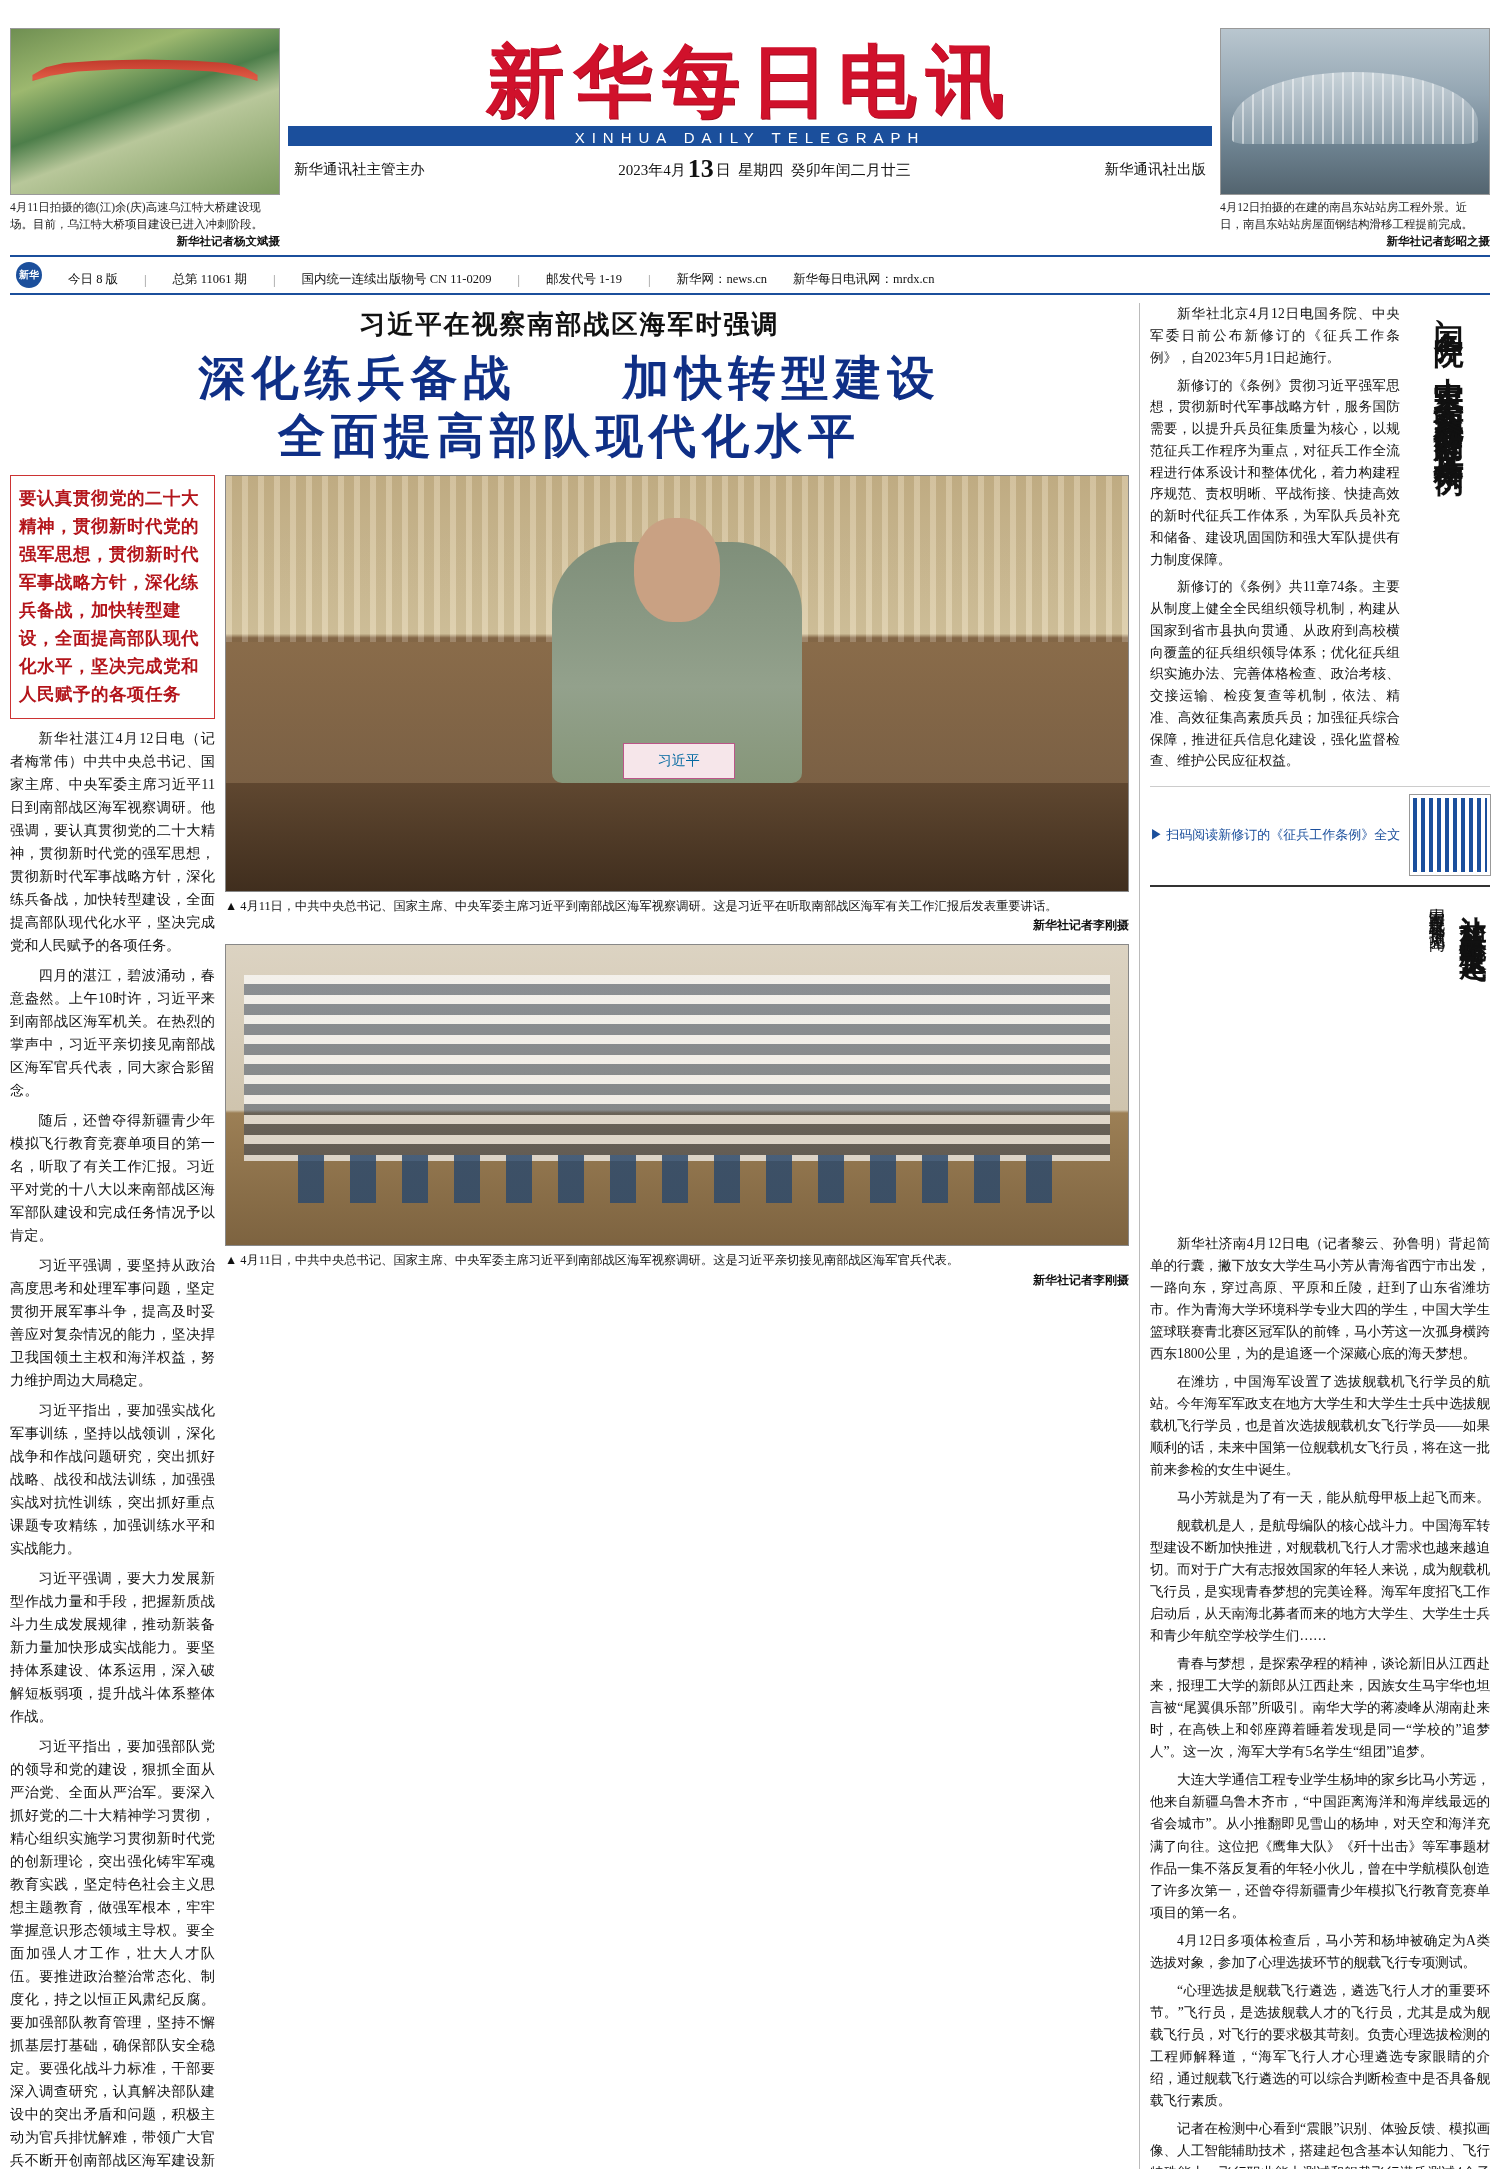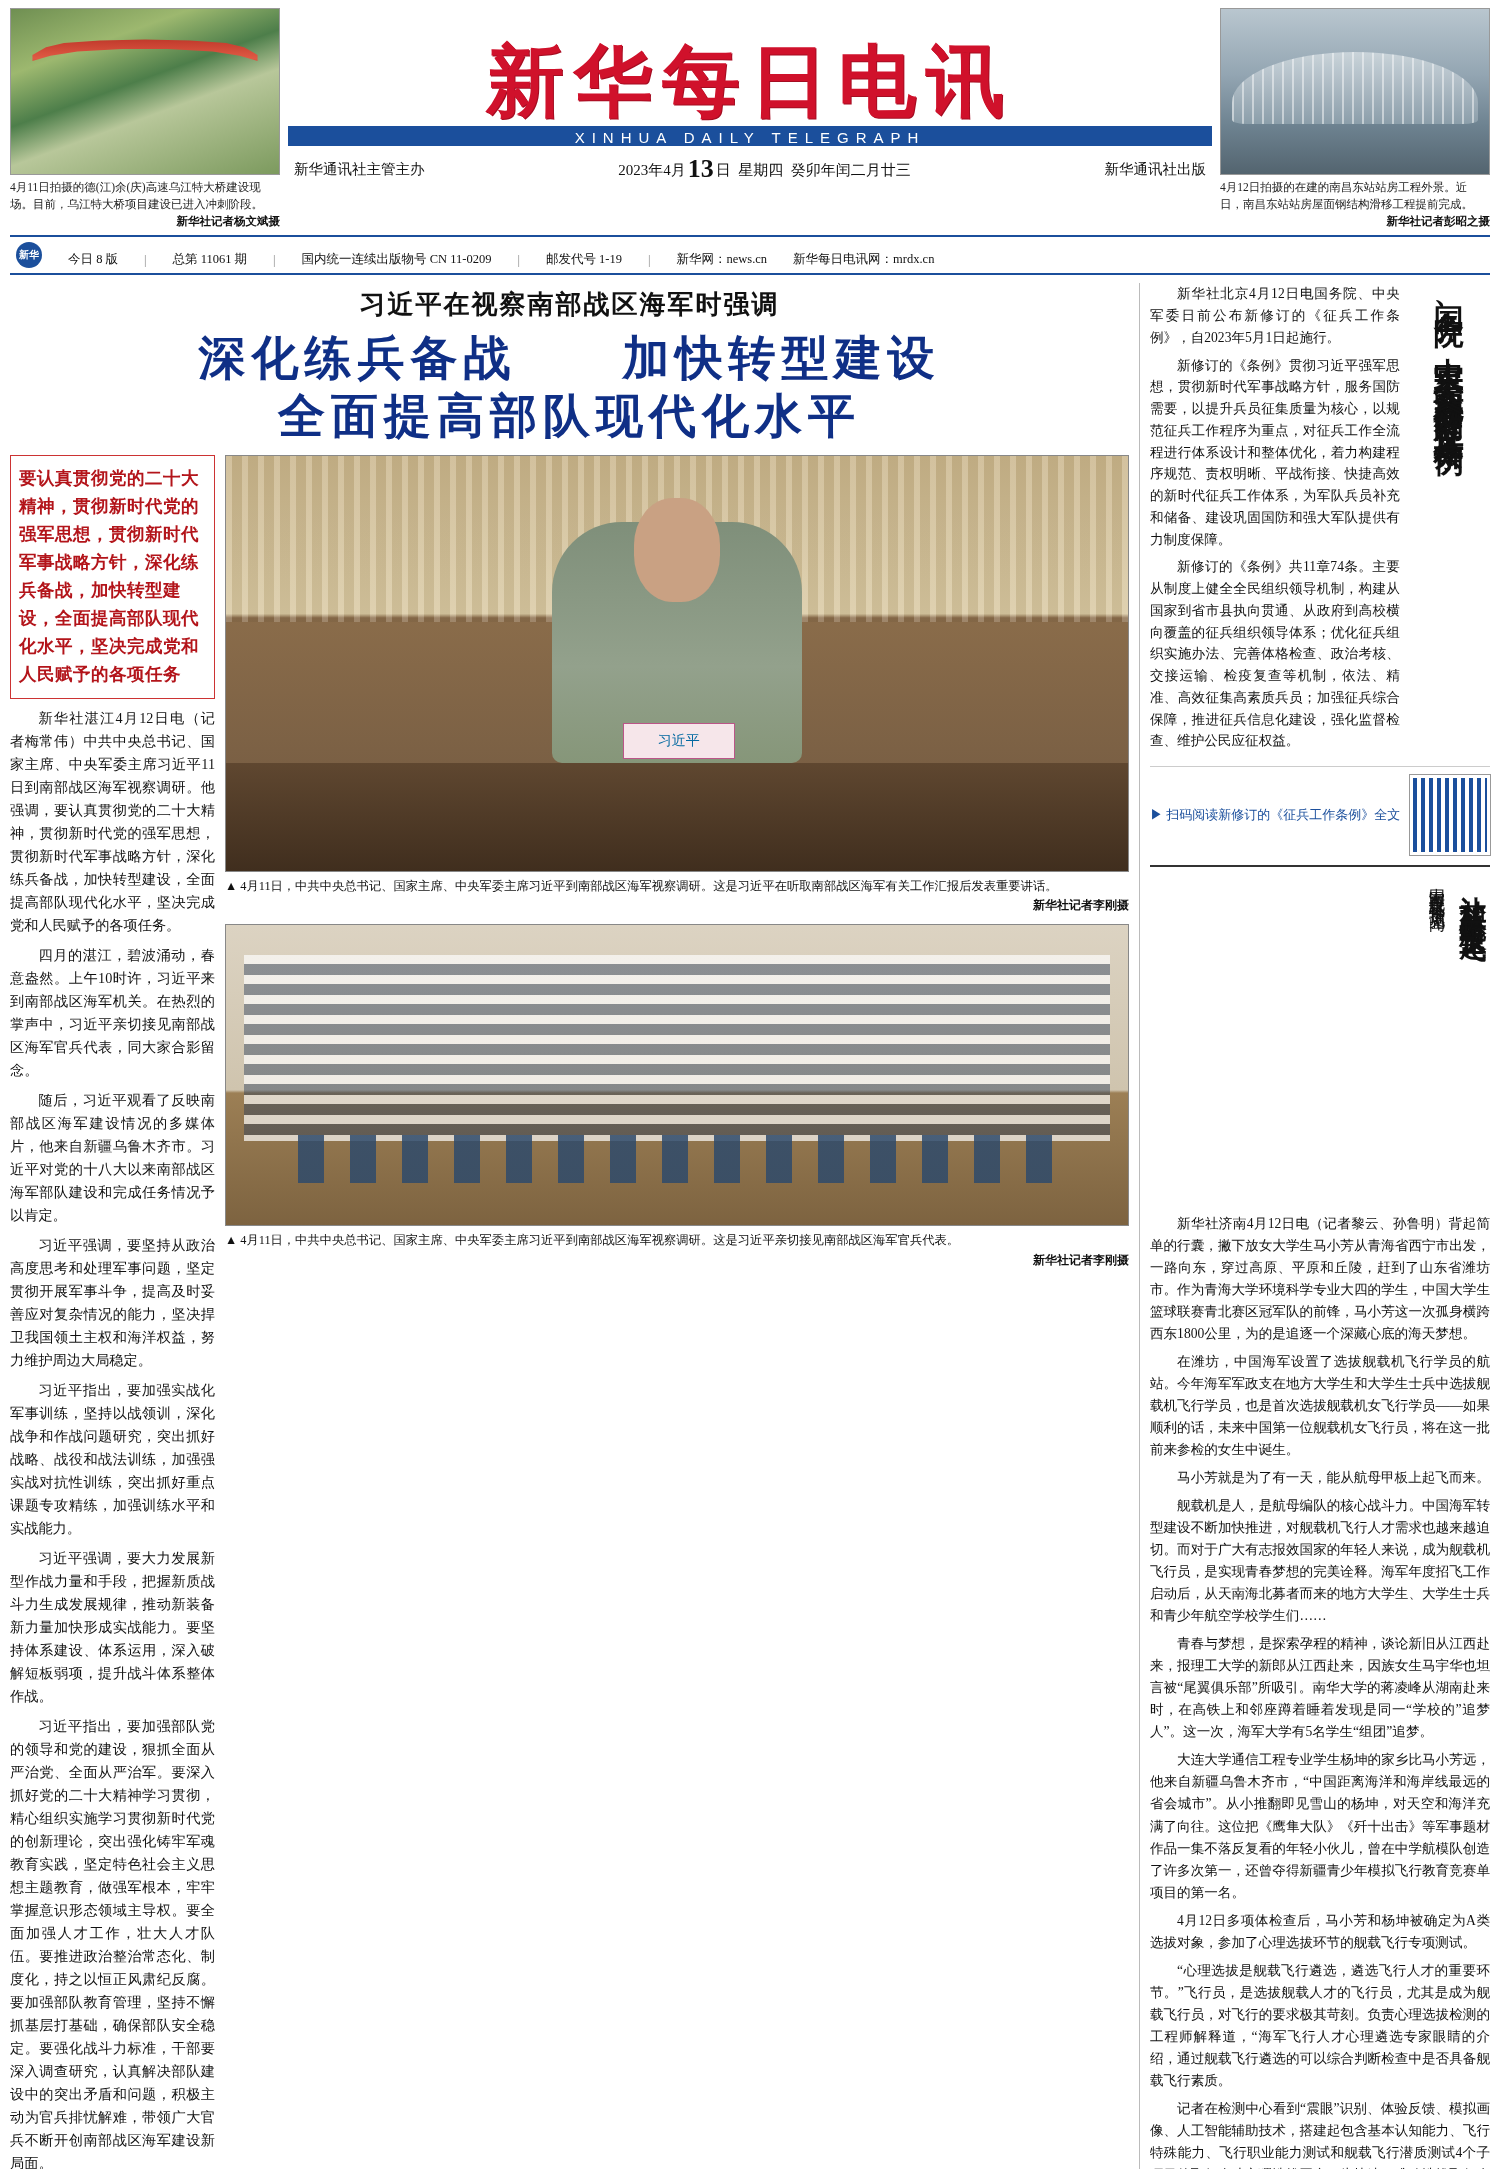--- a/index.html
+++ b/index.html
@@ -1,21 +1,21 @@
 <!DOCTYPE html>
 <html><head>
 <meta charset="utf-8">
 <style>
   html,body{margin:0;padding:0;background:#fff;}
   body{width:1500px;font-family:"Liberation Serif", serif;color:#111;}
   .page{width:1500px;height:2169px;position:relative;overflow:hidden;background:#fff;}
 
   
   .masthead{display:flex;align-items:flex-start;padding:8px 10px 0 10px;}
-  .mh-photo{width:270px;}
+  .mh-photo{width:270px;margin-top:20px;}
   .mh-photo .ph{height:165px;border:1px solid #999;}
   .ph-left{background:linear-gradient(160deg,#6f8f52 0%,#9db86f 25%,#4d7e4a 45%,#b8c79a 60%,#7c9a5e 100%);position:relative;}
   .ph-left:after{content:"";position:absolute;left:8%;top:18%;width:84%;height:26%;
     background:linear-gradient(180deg,#c0392b 0%,#e05a44 45%,#a32b1e 100%);
     clip-path:polygon(0 38%,6% 20%,14% 10%,30% 4%,50% 2%,70% 4%,86% 10%,94% 20%,100% 38%,100% 52%,92% 40%,80% 30%,60% 24%,40% 24%,20% 30%,8% 40%,0 52%);}
   .ph-right{background:linear-gradient(180deg,#b9c6cf 0%,#93a5b2 40%,#6e8391 70%,#53646f 100%);position:relative;}
   .ph-right:after{content:"";position:absolute;left:4%;top:26%;width:92%;height:44%;
     background:repeating-linear-gradient(90deg,rgba(255,255,255,.55) 0 2px,rgba(255,255,255,0) 2px 10px),
                linear-gradient(180deg,#cfd8de 0%,#8fa2ad 100%);
     border-radius:50% 50% 6% 6%/70% 70% 6% 6%;opacity:.9;}
@@ -136,21 +136,21 @@
       <div class="kicker">习近平在视察南部战区海军时强调</div>
       <div class="headline h1a">深化练兵备战　　加快转型建设</div>
       <div class="headline h1b">全面提高部队现代化水平</div>
 
       <div class="lead-wrap">
         <div class="lead-col">
           <div class="lead-box">要认真贯彻党的二十大精神，贯彻新时代党的强军思想，贯彻新时代军事战略方针，深化练兵备战，加快转型建设，全面提高部队现代化水平，坚决完成党和人民赋予的各项任务</div>
           <div class="body-text">
             <p>新华社湛江4月12日电（记者梅常伟）中共中央总书记、国家主席、中央军委主席习近平11日到南部战区海军视察调研。他强调，要认真贯彻党的二十大精神，贯彻新时代党的强军思想，贯彻新时代军事战略方针，深化练兵备战，加快转型建设，全面提高部队现代化水平，坚决完成党和人民赋予的各项任务。</p>
             <p>四月的湛江，碧波涌动，春意盎然。上午10时许，习近平来到南部战区海军机关。在热烈的掌声中，习近平亲切接见南部战区海军官兵代表，同大家合影留念。</p>
-            <p>随后，习近平观看了反映南部战区海军建设情况的多媒体片，他来自新疆乌鲁木齐市。习近平对党的十八大以来南部战区海军部队建设和完成任务情况予以肯定。</p>
+            <p>随后，还曾夺得新疆青少年模拟飞行教育竞赛单项目的第一名，听取了有关工作汇报。习近平对党的十八大以来南部战区海军部队建设和完成任务情况予以肯定。</p>
             <p>习近平强调，要坚持从政治高度思考和处理军事问题，坚定贯彻开展军事斗争，提高及时妥善应对复杂情况的能力，坚决捍卫我国领土主权和海洋权益，努力维护周边大局稳定。</p>
             <p>习近平指出，要加强实战化军事训练，坚持以战领训，深化战争和作战问题研究，突出抓好战略、战役和战法训练，加强强实战对抗性训练，突出抓好重点课题专攻精练，加强训练水平和实战能力。</p>
             <p>习近平强调，要大力发展新型作战力量和手段，把握新质战斗力生成发展规律，推动新装备新力量加快形成实战能力。要坚持体系建设、体系运用，深入破解短板弱项，提升战斗体系整体作战。</p>
             <p>习近平指出，要加强部队党的领导和党的建设，狠抓全面从严治党、全面从严治军。要深入抓好党的二十大精神学习贯彻，精心组织实施学习贯彻新时代党的创新理论，突出强化铸牢军魂教育实践，坚定特色社会主义思想主题教育，做强军根本，牢牢掌握意识形态领域主导权。要全面加强人才工作，壮大人才队伍。要推进政治整治常态化、制度化，持之以恒正风肃纪反腐。要加强部队教育管理，坚持不懈抓基层打基础，确保部队安全稳定。要强化战斗力标准，干部要深入调查研究，认真解决部队建设中的突出矛盾和问题，积极主动为官兵排忧解难，带领广大官兵不断开创南部战区海军建设新局面。</p>
 
           </div>
         </div>
 
         <div class="photo-col">
           <div class="photo1">

